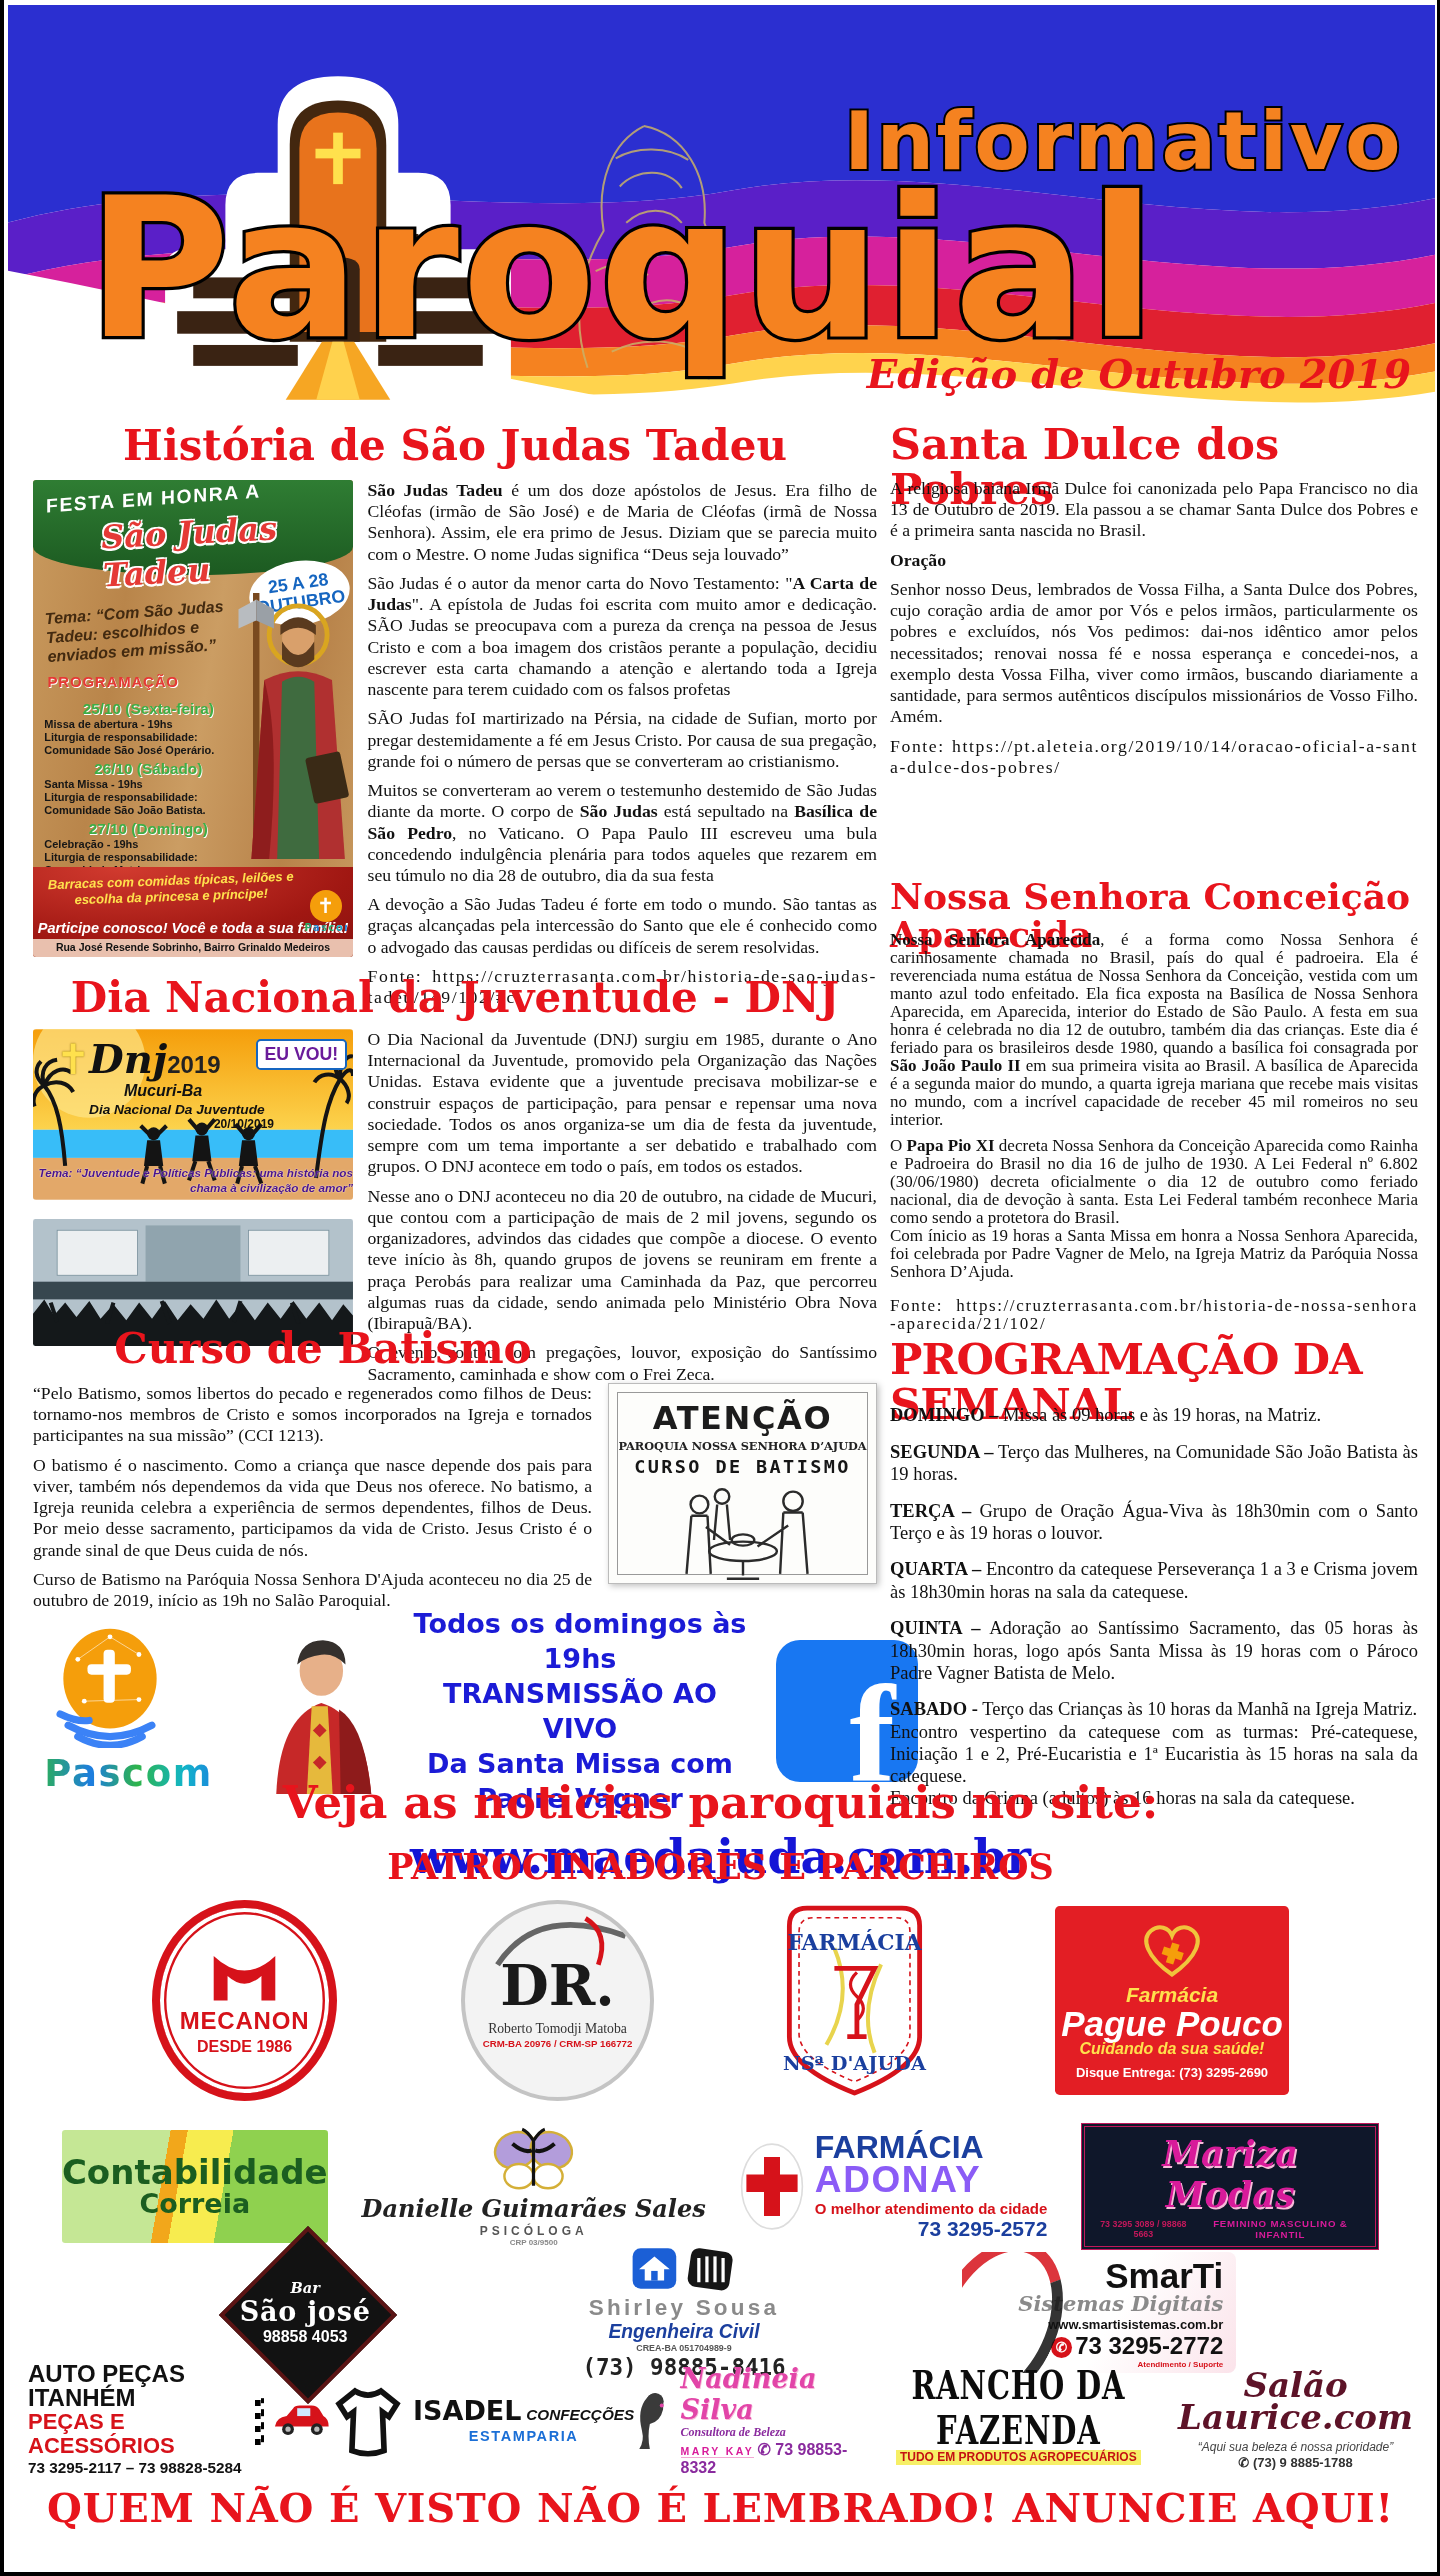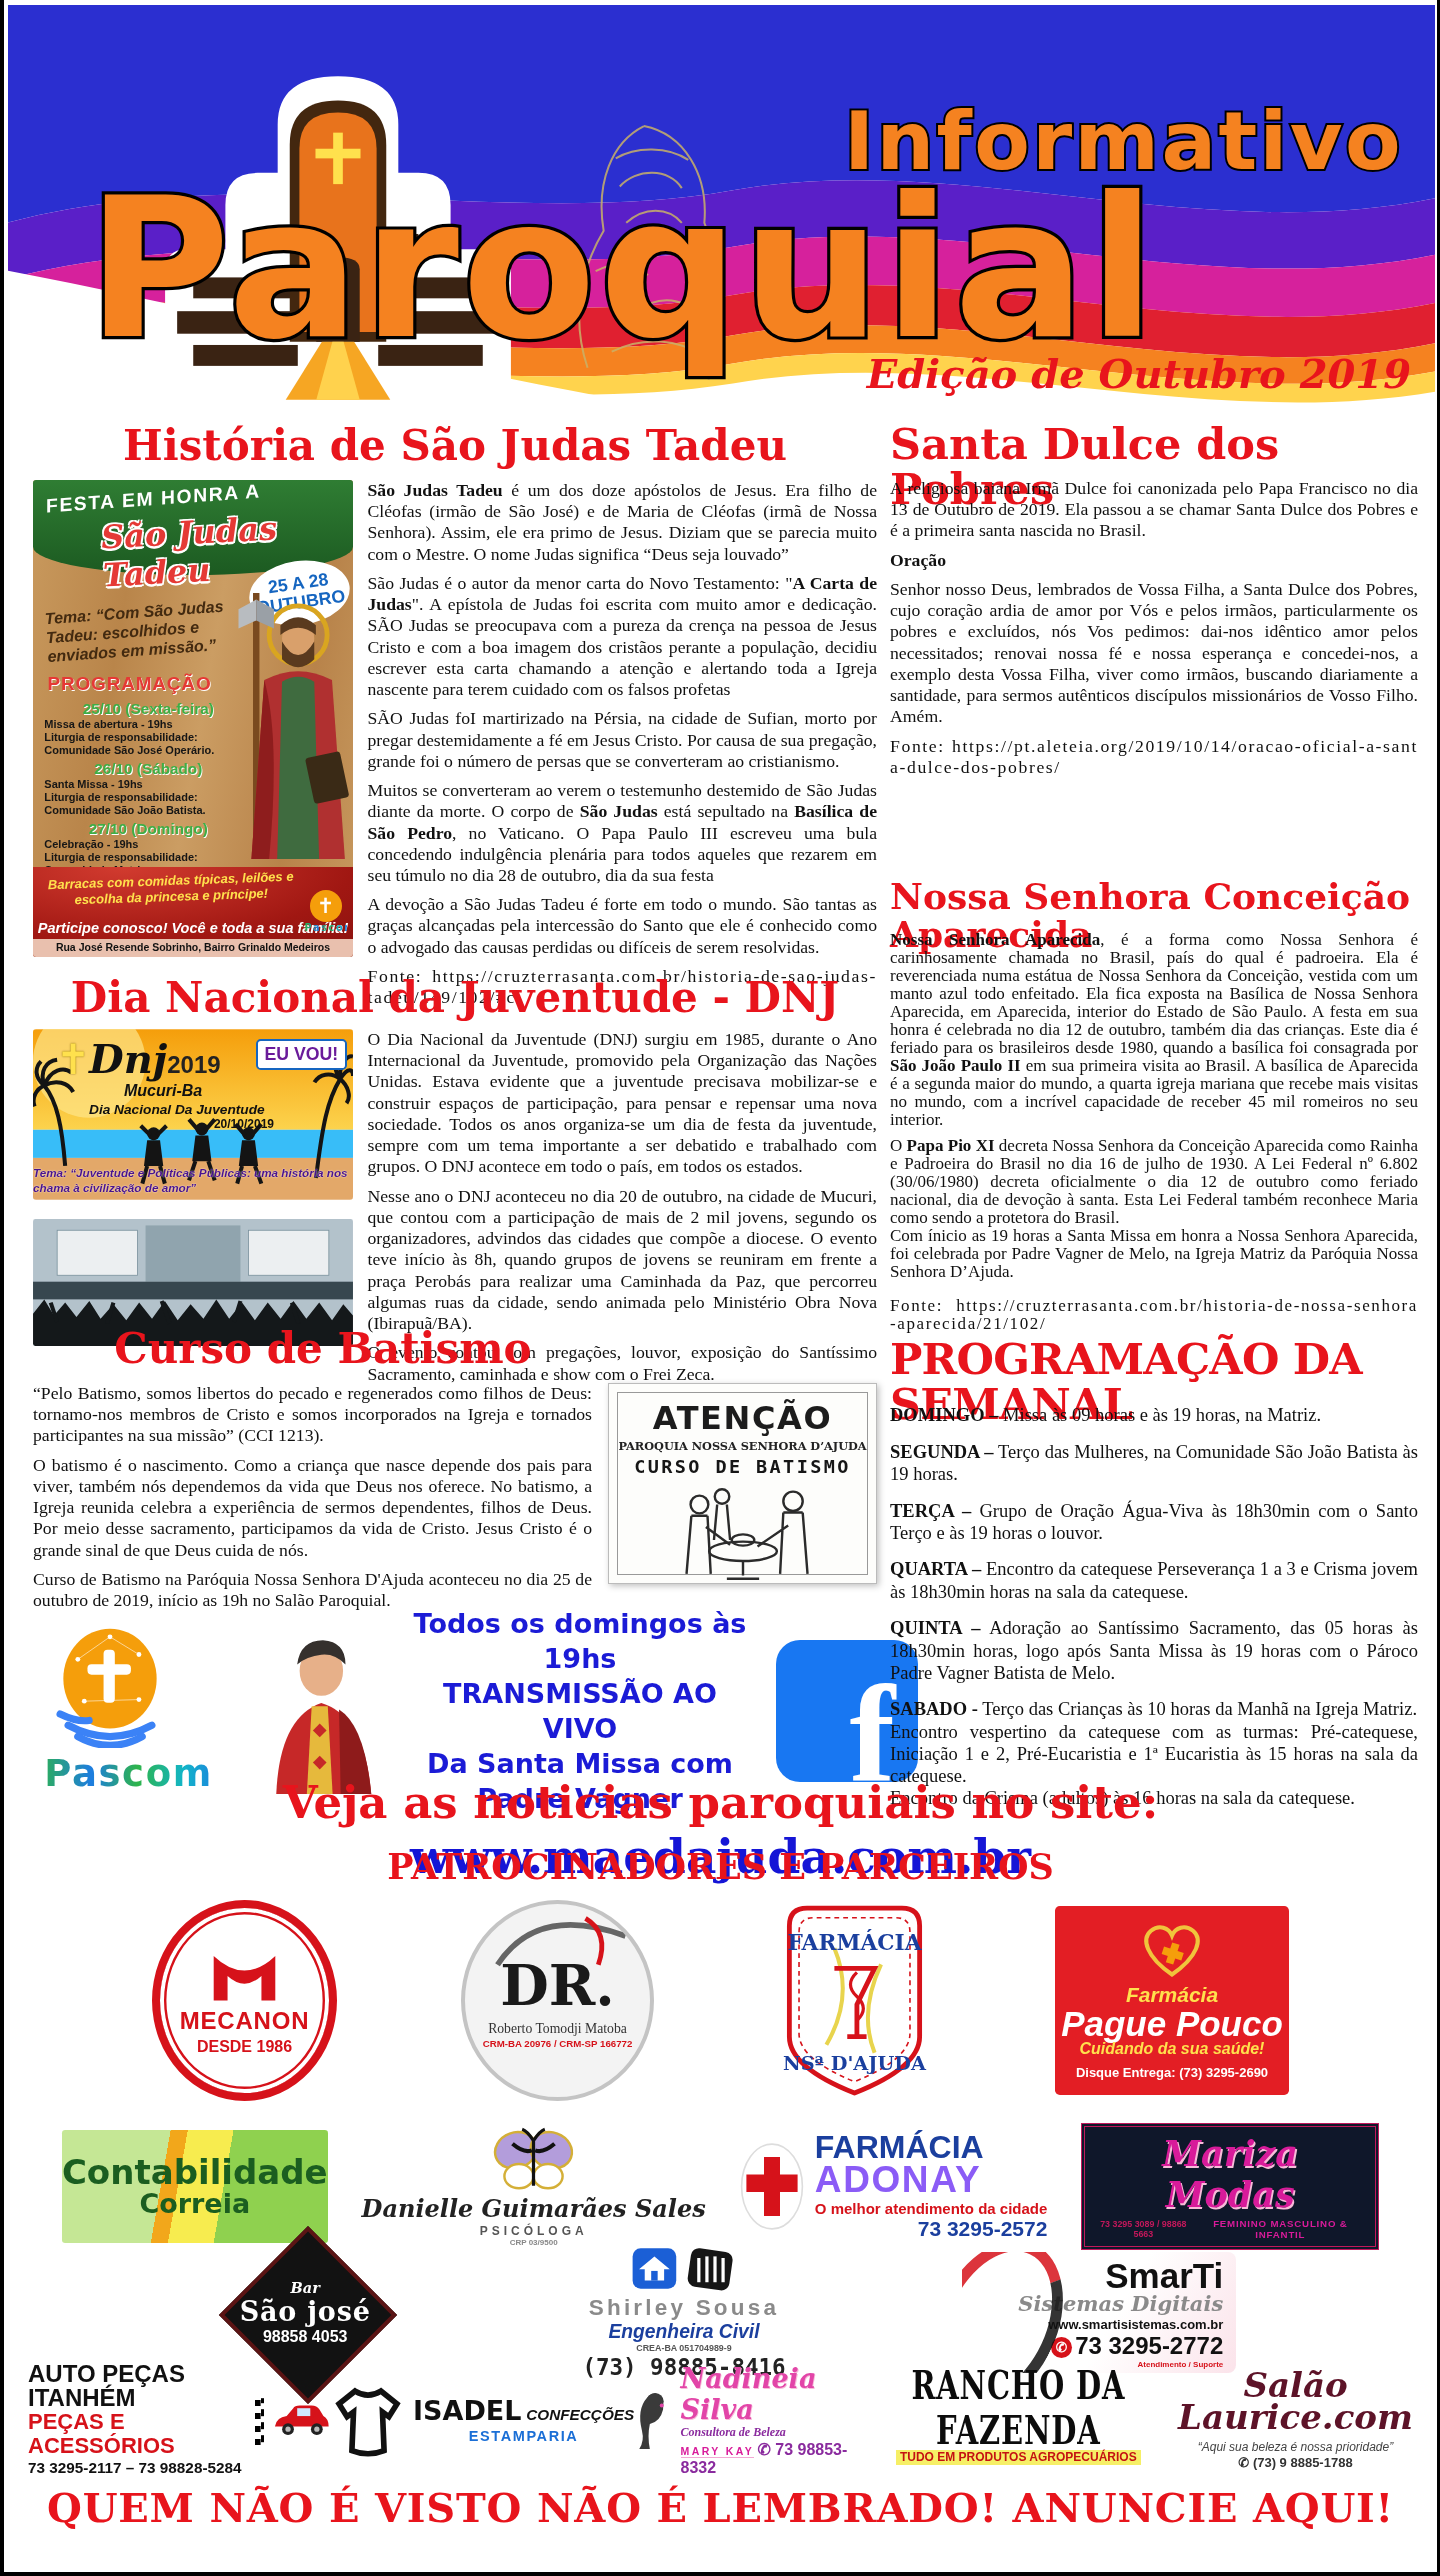--- a/index.html
+++ b/index.html
@@ -29,21 +29,21 @@
   .sj-green{position:absolute;top:0;left:0;right:0;height:95px;background:linear-gradient(#2f7d33,#1c5a21);
      border-bottom-left-radius:60% 34px;border-bottom-right-radius:60% 34px;}
   .sj-festa{position:absolute;top:8px;left:13px;color:#fff;font-weight:900;font-size:19.3px;letter-spacing:1.6px;transform:skewY(-4deg);}
   .sj-title{position:absolute;top:32px;left:69px;font:900 italic 32px "DejaVu Serif",serif;color:#e53935;transform:rotate(-3deg);
      text-shadow:-1.6px -1.6px 0 #fff,1.6px -1.6px 0 #fff,-1.6px 1.6px 0 #fff,1.6px 1.6px 0 #fff,0 2.4px 0 #fff;}
   .sj-dates{position:absolute;top:81px;right:3.2px;width:101px;height:64px;background:#fff;border-radius:50%;
      transform:rotate(-8deg);display:flex;flex-direction:column;justify-content:center;align-items:center;
      color:#1565c0;font-weight:900;font-size:17.7px;line-height:1.05;}
   .sj-tema{position:absolute;top:122px;left:13px;width:205px;color:#432a10;font-weight:900;font-style:italic;
      font-size:16px;line-height:1.2;transform:rotate(-4deg);}
-  .sj-prog{position:absolute;top:193px;left:14.5px;color:#e53935;font-weight:900;font-size:19px;letter-spacing:0.8px;
+  .sj-prog{position:absolute;top:193px;left:14.5px;color:#e53935;font-weight:900;font-size:15px;letter-spacing:0.8px;
      text-shadow:0.8px 0.8px 0 #fff;}
   .sj-sched{position:absolute;top:217px;left:11.3px;width:208px;}
   .sj-sched .sh{color:#3fae46;font-weight:900;font-size:15.3px;text-align:center;margin-top:3.2px;
      text-shadow:0.8px 0.8px 0 #fff;}
   .sj-sched .sl{color:#161616;font-weight:900;font-size:11px;line-height:1.18;}
   .sj-red{position:absolute;left:0;right:0;bottom:0;height:90px;
      background:radial-gradient(130% 150% at 28% 0%,#d23b2f 0%,#a01712 55%,#7d0f0c 100%);}
   .sj-barracas{position:absolute;left:8px;right:52px;bottom:53px;color:#ffe14d;font-weight:900;font-style:italic;
      font-size:13px;text-align:center;line-height:1.2;transform:rotate(-2deg);}
   .sj-participe{position:absolute;left:0;right:0;bottom:21px;color:#fff;font-weight:900;font-style:italic;
@@ -57,21 +57,21 @@
   .poster-dnj{position:relative;width:320px;height:171px;overflow:hidden;border-radius:3.2px;font-family:"Liberation Sans",sans-serif;}
   .dnj-logo{position:absolute;left:56px;top:6.4px;color:#111;}
   .dnj-cross{position:absolute;left:22.5px;top:6.4px;font-size:42px;color:#ffe14d;text-shadow:0 0 1.6px #7a5800;}
   .dnj-name{font:900 italic 40px "DejaVu Serif",serif;display:inline;}
   .dnj-year{font:900 24px "Liberation Sans",sans-serif;display:inline;color:#222;}
   .dnj-place{font:900 italic 16px "Liberation Sans",sans-serif;margin-left:35px;}
   .dnj-sub{font:900 italic 13.7px "Liberation Sans",sans-serif;margin-top:1.6px;}
   .dnj-date{font:900 12px "Liberation Sans",sans-serif;text-align:right;width:185px;}
   .dnj-badge{position:absolute;right:6.4px;top:9.7px;background:#fff;border:2.4px solid #1565c0;border-radius:4.8px;
      padding:3.2px 6.4px;font:900 17.7px "Liberation Sans",sans-serif;color:#6a1b9a;}
-  .dnj-tema{position:absolute;left:0;right:0;bottom:4.8px;text-align:left;color:#4a148c;
+  .dnj-tema{position:absolute;left:0;right:0;bottom:4.8px;text-align:right;color:#4a148c;
      font:900 italic 11.7px "Liberation Sans",sans-serif;line-height:1.25;text-shadow:0 0 1.6px #fff;}
   
   .crowd{width:320px;height:127px;margin-top:19.3px;border-radius:2.4px;overflow:hidden;}
   
   .flyer{flex:0 0 269px;width:269px;height:201px;background:#fdfdfb;border:0.8px solid #bbb;
      box-shadow:1.6px 2.4px 6.4px rgba(0,0,0,.25);padding:8px;box-sizing:border-box;text-align:center;
      font-family:"Liberation Sans",sans-serif;}
   .flyer-in{border:0.8px solid #999;height:100%;box-sizing:border-box;padding-top:6.4px;}
   .fl1{font:900 32px "DejaVu Sans",sans-serif;letter-spacing:1.6px;color:#1c1c1c;}
   .fl2{font:900 11.3px "DejaVu Serif",serif;margin-top:1.6px;color:#222;}

